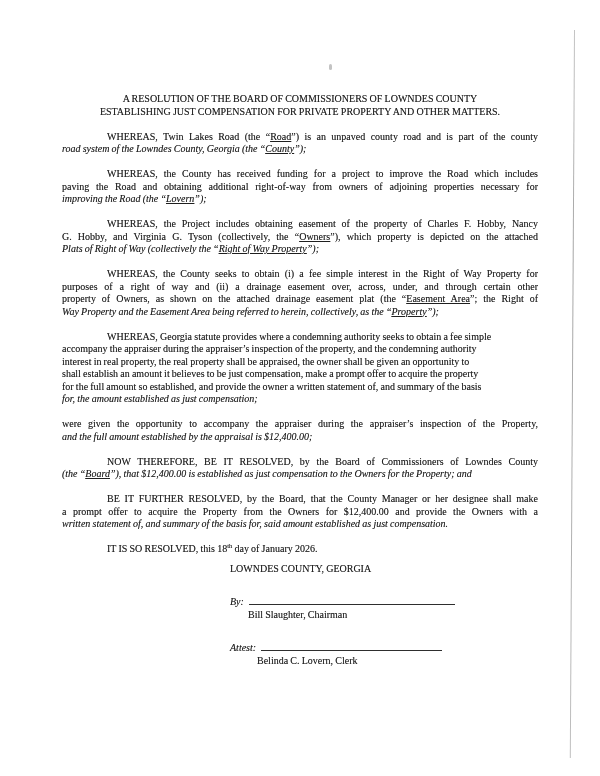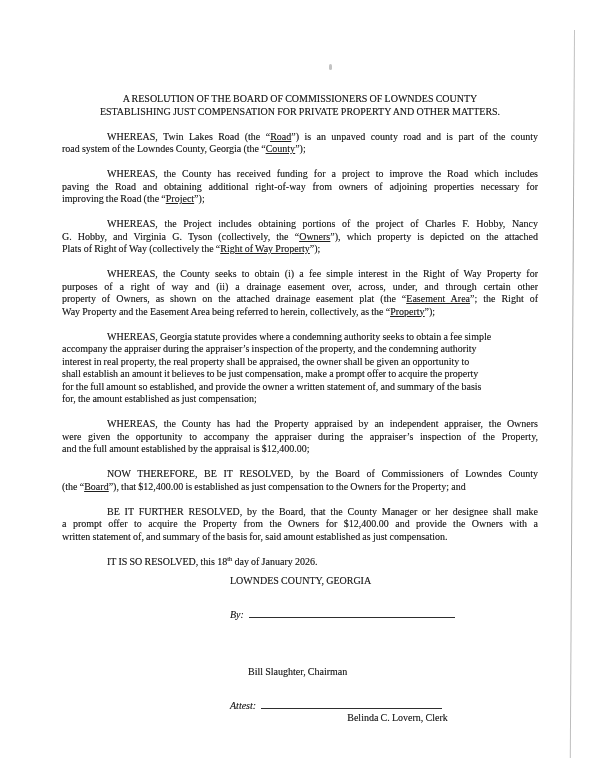--- a/index.html
+++ b/index.html
@@ -29,20 +29,21 @@
   .title div { }
   .para { margin-top: 12.5px; }
   .pline {
     text-align: justify;
     text-align-last: justify;
   }
   .pline.first { text-indent: 45px; }
   .pline.last {
     text-align: left;
     text-align-last: left;
+    font-style: italic;
   }
   .para.nojust .pline {
     text-align: right;
     text-align-last: left;
   }
   u { text-underline-offset: 1px; }
   .resolved {
     margin-top: 12.5px;
     padding-left: 45px;
   }
@@ -56,22 +57,22 @@
   .sigline { margin-top: 20px; white-space: nowrap; font-style: italic; }
   .rule {
     display: inline-block;
     border-bottom: 1px solid #2e2e2e;
     height: 9px;
     margin-left: 5px;
     vertical-align: baseline;
   }
   .rule.by { width: 206px; }
   .rule.attest { width: 181px; }
-  .signame.by { padding-left: 18px; margin-top: 45px; }
-  .signame.attest { padding-left: 27px; text-align: center; }
+  .signame.by { padding-left: 18px; }
+  .signame.attest { padding-left: 27px; }
   
   .scan-line {
     position: absolute;
     left: 574px;
     top: 30px;
     width: 1px;
     height: 728px;
     background: linear-gradient(#b5b5b5, #8f8f8f 30%, #9c9c9c 70%, #b0b0b0);
     transform: rotate(0.33deg);
     transform-origin: top left;
@@ -99,43 +100,42 @@
   </div>
 
   <div>
       <div class="para">
         <div class="pline first">WHEREAS, Twin Lakes Road (the “<u>Road</u>”) is an unpaved county road and is part of the county</div>
         <div class="pline last">road system of the Lowndes County, Georgia (the “<u>County</u>”);</div>
       </div>
       <div class="para">
         <div class="pline first">WHEREAS, the County has received funding for a project to improve the Road which includes</div>
         <div class="pline">paving the Road and obtaining additional right-of-way from owners of adjoining properties necessary for</div>
-        <div class="pline last">improving the Road (the “<u>Project</u>”);</div>
+        <div class="pline last">improving the Road (the “<u>Lovern</u>”);</div>
       </div>
       <div class="para">
-        <div class="pline first">WHEREAS, the Project includes obtaining portions of the project of Charles F. Hobby, Nancy</div>
+        <div class="pline first">WHEREAS, the Project includes obtaining easement of the property of Charles F. Hobby, Nancy</div>
         <div class="pline">G. Hobby, and Virginia G. Tyson (collectively, the “<u>Owners</u>”), which property is depicted on the attached</div>
         <div class="pline last">Plats of Right of Way (collectively the “<u>Right of Way Property</u>”);</div>
       </div>
       <div class="para">
         <div class="pline first">WHEREAS, the County seeks to obtain (i) a fee simple interest in the Right of Way Property for</div>
         <div class="pline">purposes of a right of way and (ii) a drainage easement over, across, under, and through certain other</div>
         <div class="pline">property of Owners, as shown on the attached drainage easement plat (the “<u>Easement Area</u>”; the Right of</div>
         <div class="pline last">Way Property and the Easement Area being referred to herein, collectively, as the “<u>Property</u>”);</div>
       </div>
       <div class="para nojust">
         <div class="pline first">WHEREAS, Georgia statute provides where a condemning authority seeks to obtain a fee simple</div>
         <div class="pline">accompany the appraiser during the appraiser’s inspection of the property, and the condemning authority</div>
         <div class="pline">interest in real property, the real property shall be appraised, the owner shall be given an opportunity to</div>
         <div class="pline">shall establish an amount it believes to be just compensation, make a prompt offer to acquire the property</div>
         <div class="pline">for the full amount so established, and provide the owner a written statement of, and summary of the basis</div>
         <div class="pline last">for, the amount established as just compensation;</div>
       </div>
       <div class="para">
-        <div class="pline first">WHEREAS, the County has had the Property appraised by an independent appraiser, the Owners</div>
         <div class="pline">were given the opportunity to accompany the appraiser during the appraiser’s inspection of the Property,</div>
         <div class="pline last">and the full amount established by the appraisal is $12,400.00;</div>
       </div>
       <div class="para">
         <div class="pline first">NOW THEREFORE, BE IT RESOLVED, by the Board of Commissioners of Lowndes County</div>
         <div class="pline last">(the “<u>Board</u>”), that $12,400.00 is established as just compensation to the Owners for the Property; and</div>
       </div>
       <div class="para">
         <div class="pline first">BE IT FURTHER RESOLVED, by the Board, that the County Manager or her designee shall make</div>
         <div class="pline">a prompt offer to acquire the Property from the Owners for $12,400.00 and provide the Owners with a</div>

